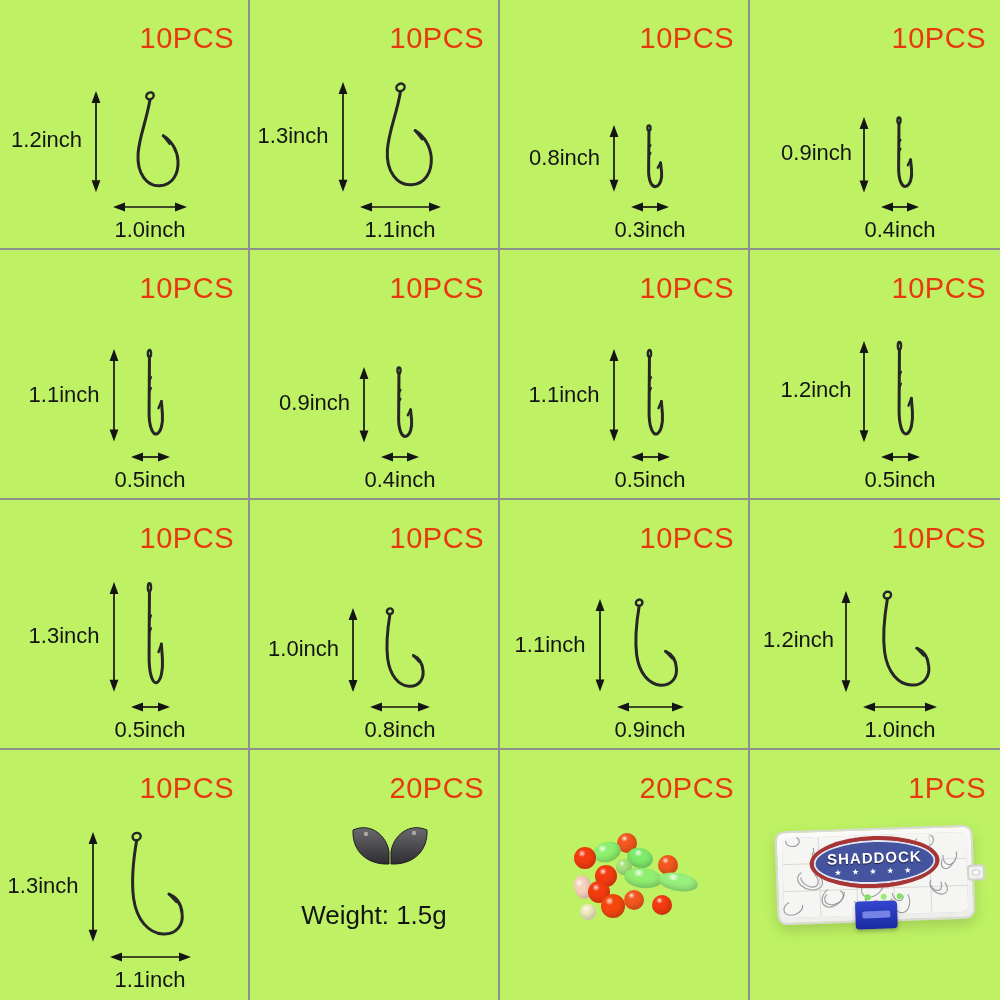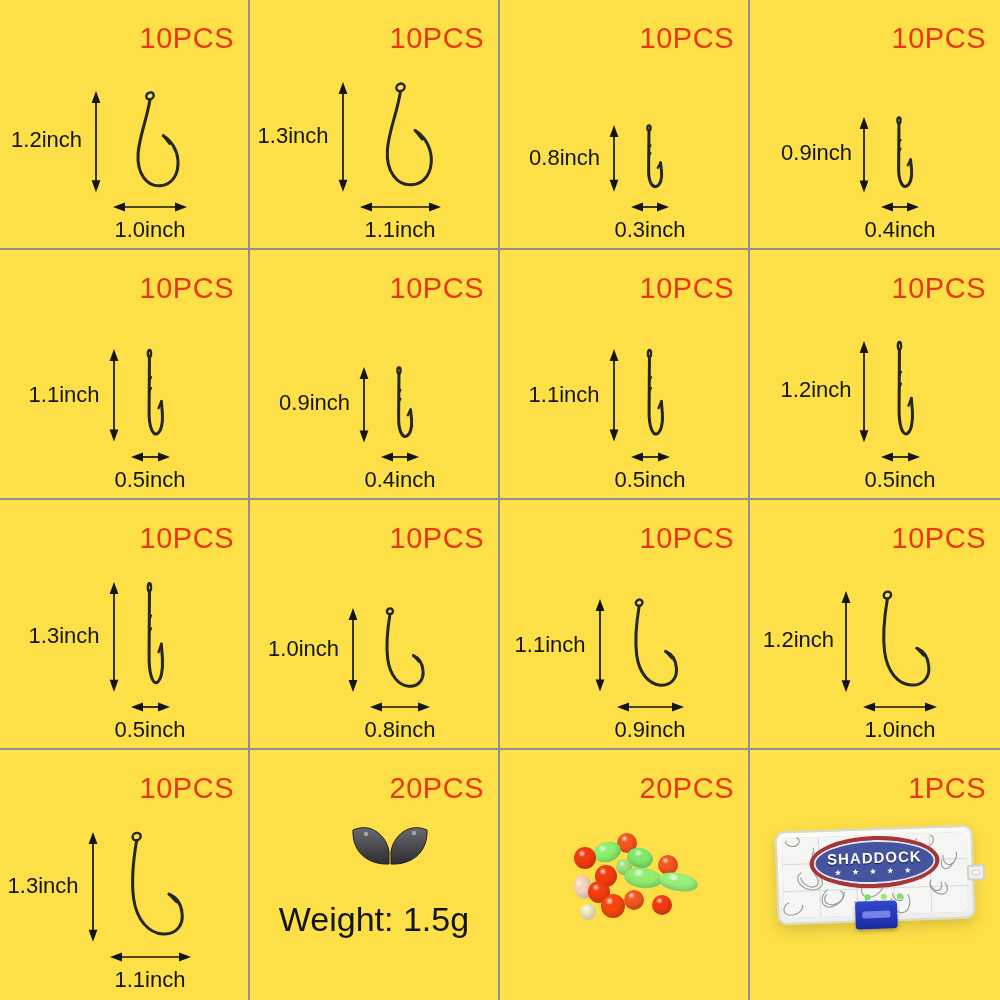--- a/index.html
+++ b/index.html
@@ -1,26 +1,26 @@
 <!DOCTYPE html>
 <html><head>
 <meta charset="utf-8">
 <style>
   *{box-sizing:border-box;margin:0;padding:0}
   body{background:#ffffff;font-family:"Liberation Sans",sans-serif}
   #canvas{position:relative;width:1000px;height:1000px;background:#fff;overflow:hidden}
   .grid{display:grid;grid-template-columns:repeat(4,250px);grid-template-rows:repeat(4,250px)}
-  .cell{position:relative;background:#fde047}
+  .cell{position:relative;background:#bef264}
   .cell.br{border-right:2px solid var(--grid,#8f8f8f)}
   .cell.bb{border-bottom:2px solid var(--grid,#8f8f8f)}
   .pcs{position:absolute;top:22px;right:14px;font-size:29px;color:var(--pcs,#e8380f);letter-spacing:.5px}
   .dim{position:absolute;font-size:22px;color:var(--ink,#141414);white-space:nowrap;line-height:1.2}
   .dim.v{text-align:right}
   .dim.h{text-align:center}
-  .sinker-caption{position:absolute;left:0;right:0;top:150px;text-align:center;font-size:34px;color:var(--ink,#141414)}
+  .sinker-caption{position:absolute;left:0;right:0;top:150px;text-align:center;font-size:26px;color:var(--ink,#141414)}
   .bead{position:absolute;box-shadow:inset -2px -3px 5px rgba(0,0,0,.18)}
   .bead::after{content:'';position:absolute;left:18%;top:12%;width:38%;height:34%;border-radius:50%;
     background:radial-gradient(circle,rgba(255,255,255,.85),rgba(255,255,255,0) 70%)}
   .box{position:absolute;left:26px;top:78px;width:198px;height:94px;border-radius:10px;
     background:linear-gradient(175deg,#fbfbf9,#ececea);border:2px solid #d8d8d6;
     box-shadow:0 6px 14px rgba(0,0,0,.15);transform:rotate(-2deg)}
   .box-grid{position:absolute;inset:5px;display:grid;grid-template-columns:repeat(5,1fr);
     grid-template-rows:repeat(3,1fr);gap:1.5px;background:#d9d9d7;border-radius:7px;overflow:hidden}
   .box-compartment{background:rgba(247,247,245,.92)}
   .box-hooks{position:absolute;inset:0;width:100%;height:100%}

